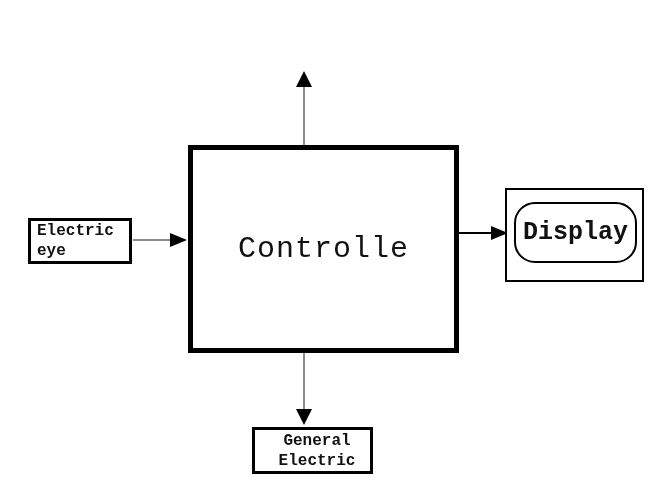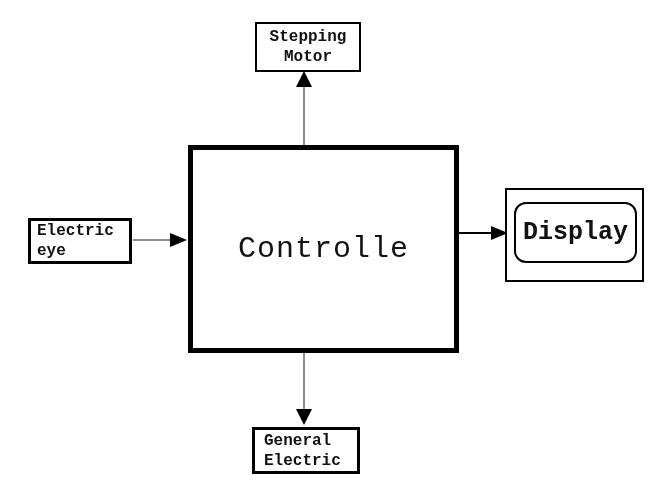--- a/index.html
+++ b/index.html
@@ -60,35 +60,35 @@
   }
   
   #box-display-outer {
     left: 505px; top: 188px; width: 139px; height: 94px;
   }
   #box-display-inner {
     position: absolute;
     box-sizing: border-box;
     left: 514px; top: 202px; width: 123px; height: 61px;
     border: 2px solid #000000;
-    border-radius: 12px;
+    border-radius: 21px;
     background: #ffffff;
     display: flex;
     align-items: center;
     justify-content: center;
   }
   #display-label {
     font-size: 25px;
     font-weight: bold;
   }
   
   #box-general-electric {
-    left: 252px; top: 427px; width: 108px; height: 47px;
+    left: 252px; top: 427px; width: 121px; height: 47px;
     border-width: 3px;
-    align-items: flex-start;
+    align-items: center;
     padding-left: 9px;
   }
 
   
   .line {
     position: absolute;
     background: #8c8c8c;
   }
   #line-up    { left: 303px; top: 86px;  width: 2px;  height: 59px; }
   #line-left  { left: 133px; top: 239px; width: 38px; height: 2px;  }
@@ -140,24 +140,20 @@
   <div class="line" id="line-left"></div>
   <div class="line" id="line-right"></div>
   <div class="line" id="line-down"></div>
 
   <div class="head" id="head-up"></div>
   <div class="head" id="head-left-to-controller"></div>
   <div class="head" id="head-double-left"></div>
   <div class="head" id="head-double-right"></div>
   <div class="head" id="head-down"></div>
 
-  <div class="box" id="box-stepping-motor">
-    <span class="small-label label-line">Stepping</span>
-    <span class="small-label label-line">Motor</span>
-  </div>
 
   <div class="box" id="box-controller">
     <span id="controller-label">Controlle</span>
   </div>
 
   <div class="box" id="box-electric-eye">
     <span class="small-label label-line">Electric</span>
     <span class="small-label label-line">eye</span>
   </div>
 

